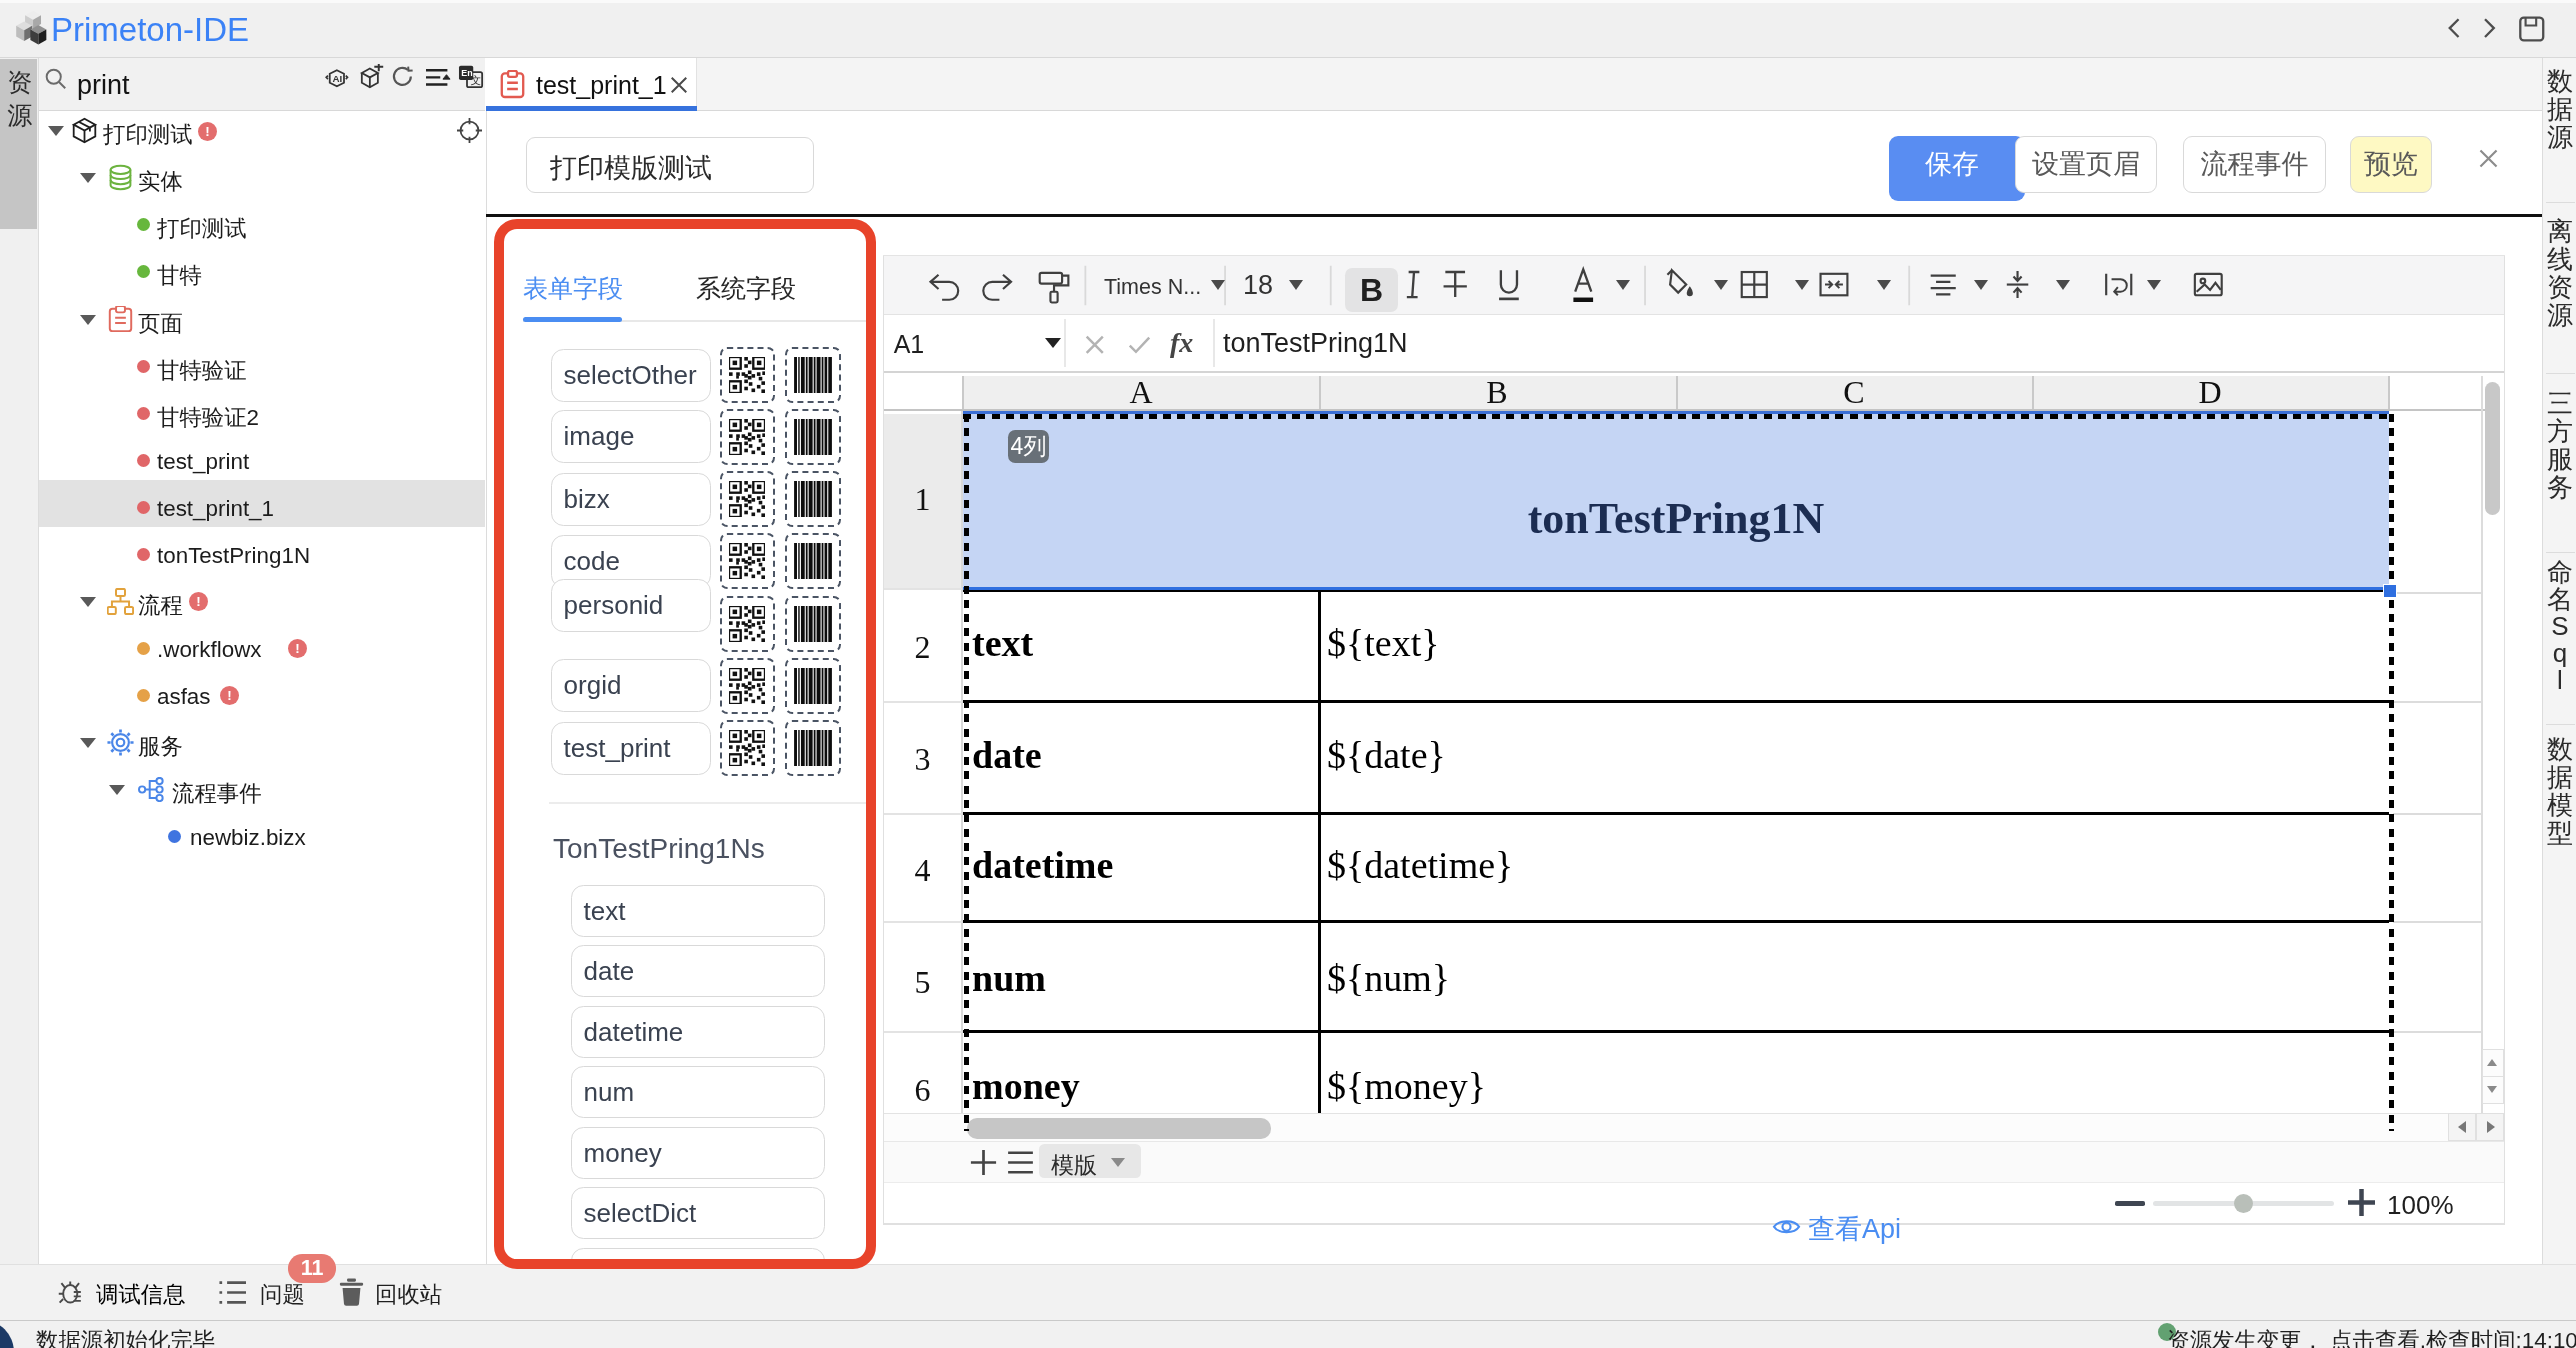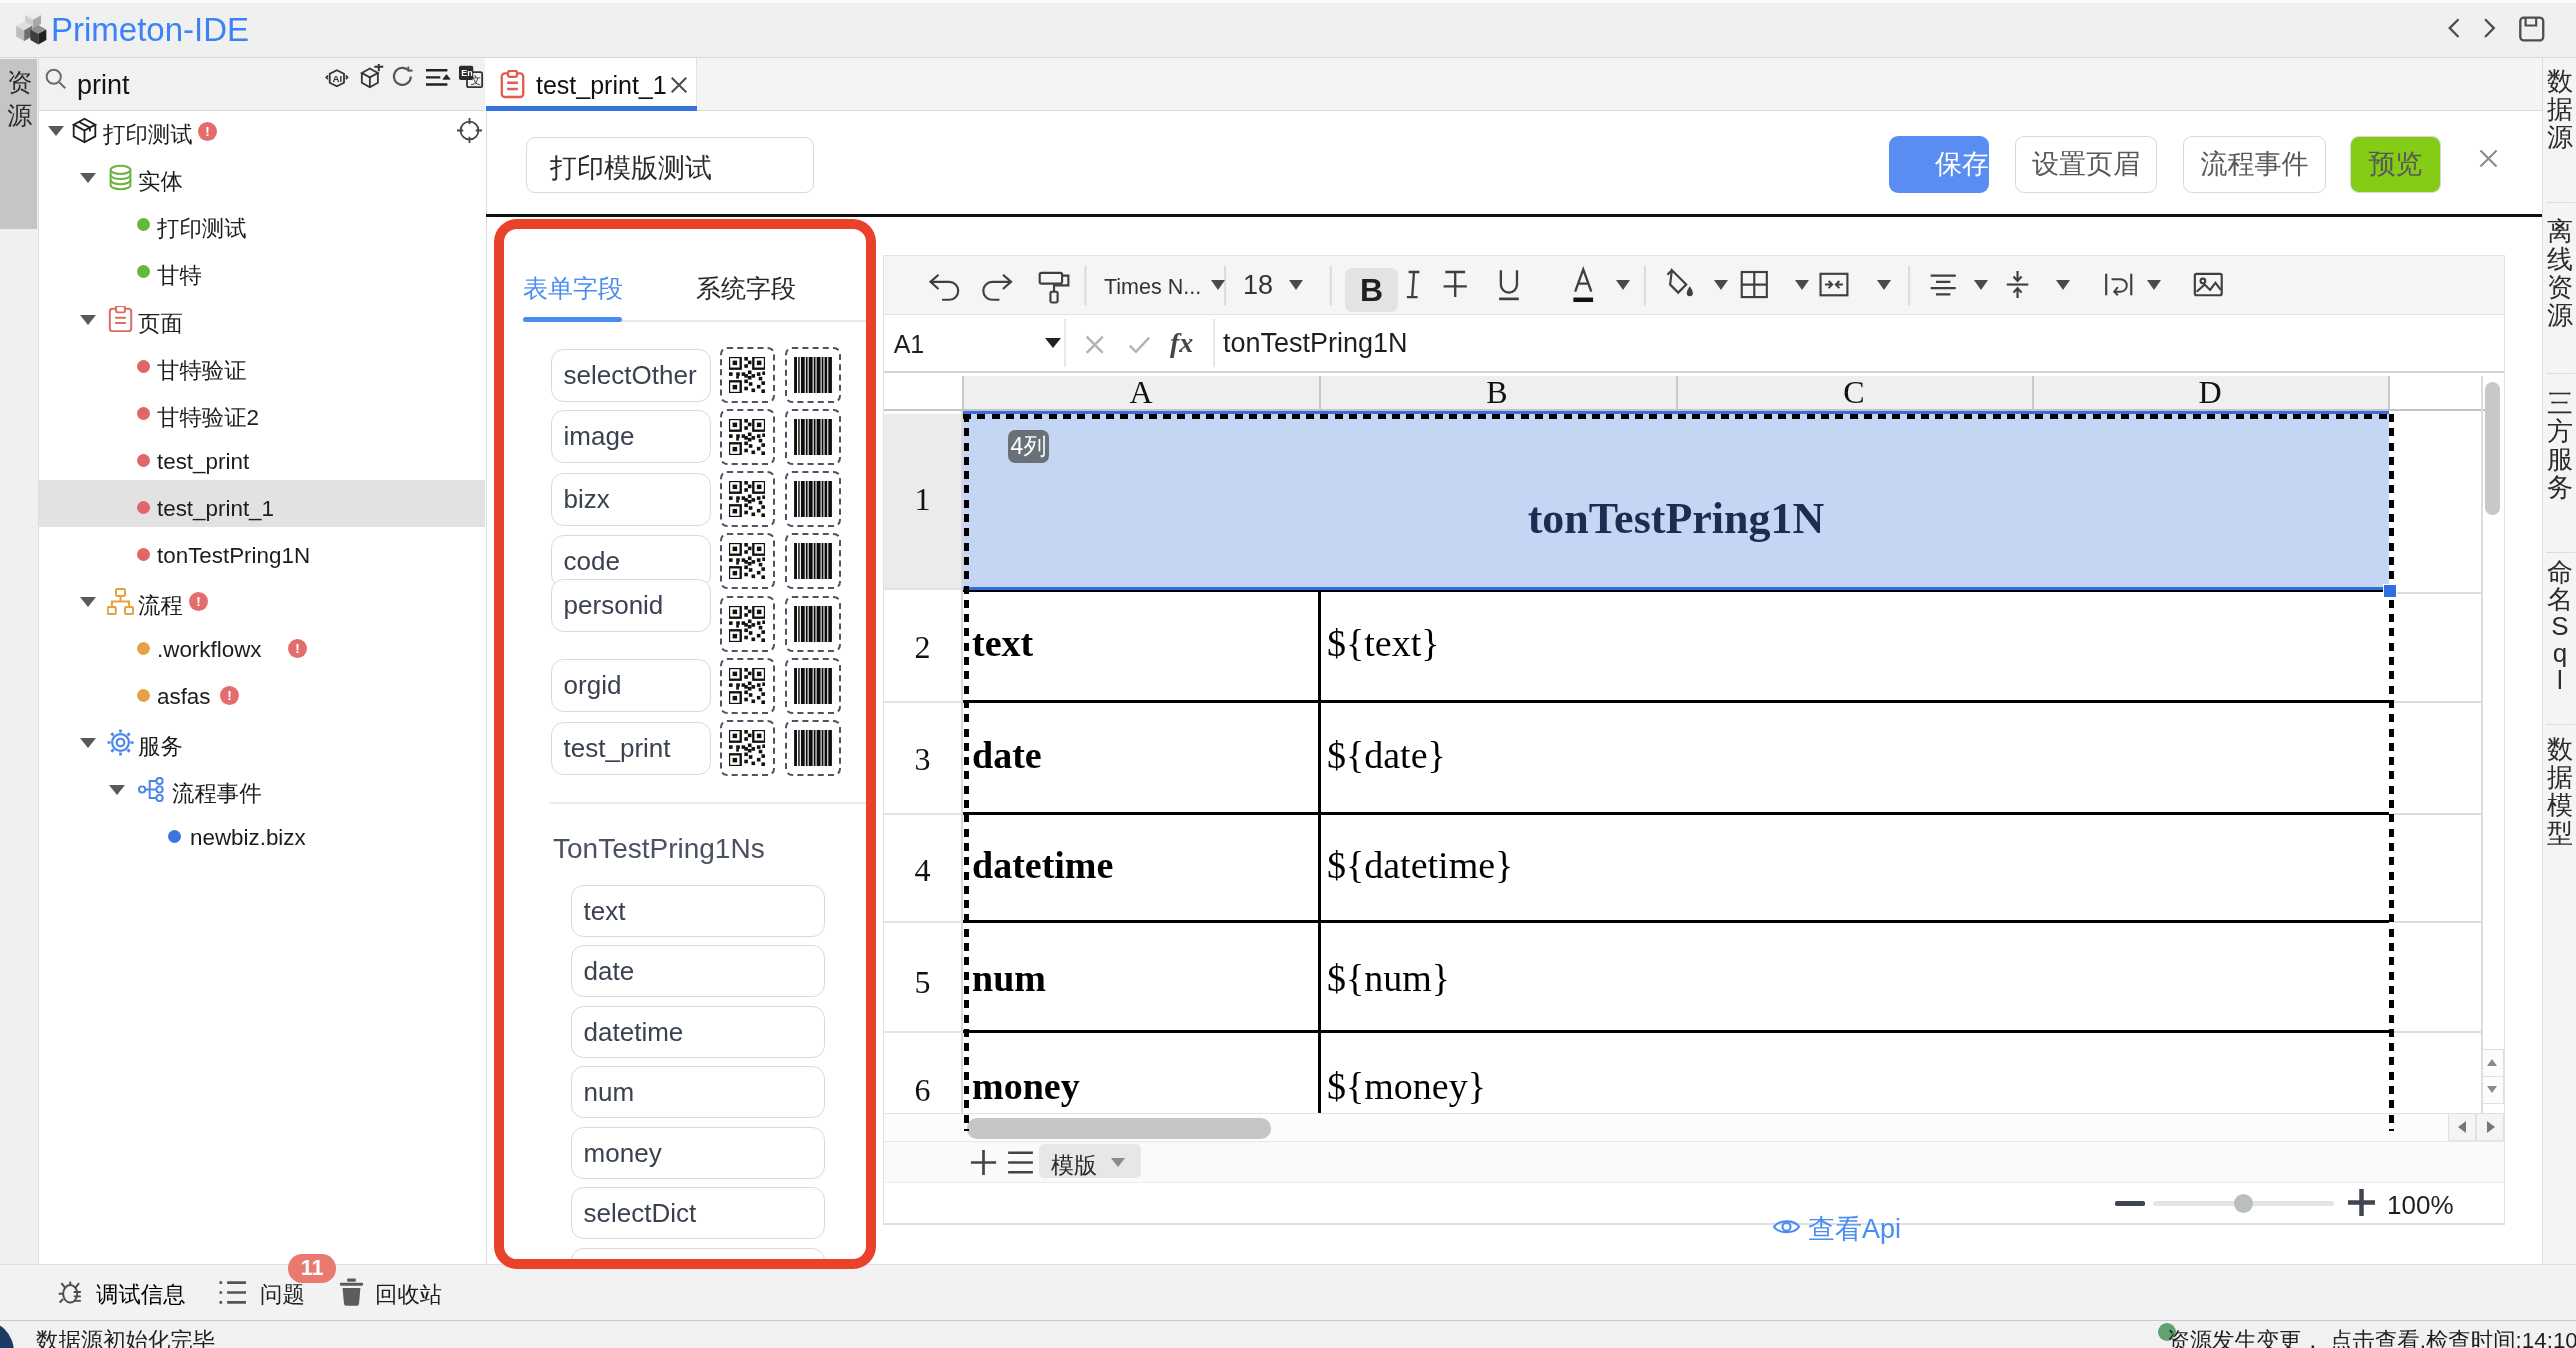--- a/index.html
+++ b/index.html
@@ -268,24 +268,24 @@
 </div>
 <div class="a" style="left:536px;top:71px;font-size:25px;color:#111;">test_print_1</div>
 <div class="a" style="left:669px;top:75px;">
 <svg width="20" height="20" viewBox="0 0 22 22" stroke="#4a4a4a" stroke-width="2.2">
       <path d="M3 3 L19 19 M19 3 L3 19"></path>
     </svg>
 </div>
 
 <div class="a" style="left:526px;top:137px;width:288px;height:56px;border:1.8px solid #d9d9d9;border-radius:9px;box-sizing:border-box;background:#fff;"></div>
 <div class="a" style="left:550px;top:150px;font-size:27px;color:#2b2b2b;">打印模版测试</div>
-<div class="a" style="left:1889px;top:136px;width:100px;height:57px;background:#598df2;border-radius:9px;color:#fff;font-size:27px;line-height:57px;text-align:right;">保存</div>
+<div class="a" style="left:1889px;top:136px;width:100px;height:65px;background:#598df2;border-radius:9px;color:#fff;font-size:27px;line-height:57px;text-align:left;padding-left:36px;">保存</div>
 <div class="a" style="left:2015px;top:136px;width:142px;height:57px;background:#fff;border:1.8px solid #d9d9d9;border-radius:9px;box-sizing:border-box;color:#595959;font-size:27px;line-height:54px;text-align:center;">设置页眉</div>
 <div class="a" style="left:2183px;top:136px;width:143px;height:57px;background:#fff;border:1.8px solid #d9d9d9;border-radius:9px;box-sizing:border-box;color:#595959;font-size:27px;line-height:54px;text-align:center;">流程事件</div>
-<div class="a" style="left:2350px;top:136px;width:91px;height:57px;background:#84cc16;border:1.8px solid #d9d9d9;border-radius:9px;box-sizing:border-box;color:#595959;font-size:27px;line-height:54px;text-align:center;">预览</div>
+<div class="a" style="left:2350px;top:136px;width:82px;height:57px;background:#fef9c3;border:1.8px solid #d9d9d9;border-radius:9px;box-sizing:border-box;color:#595959;font-size:27px;line-height:54px;text-align:center;">预览</div>
 <div class="a" style="left:2476px;top:146px;">
 <svg width="25" height="25" viewBox="0 0 28 28" stroke="#8c8c8c" stroke-width="2.4">
       <path d="M5 5 L23 23 M23 5 L5 23"></path>
     </svg>
 </div>
 
 <div class="a" style="left:486px;top:214px;width:2056px;height:2.7px;background:#101010;"></div>
 
 <svg width="0" height="0" style="position:absolute">
 <defs>

